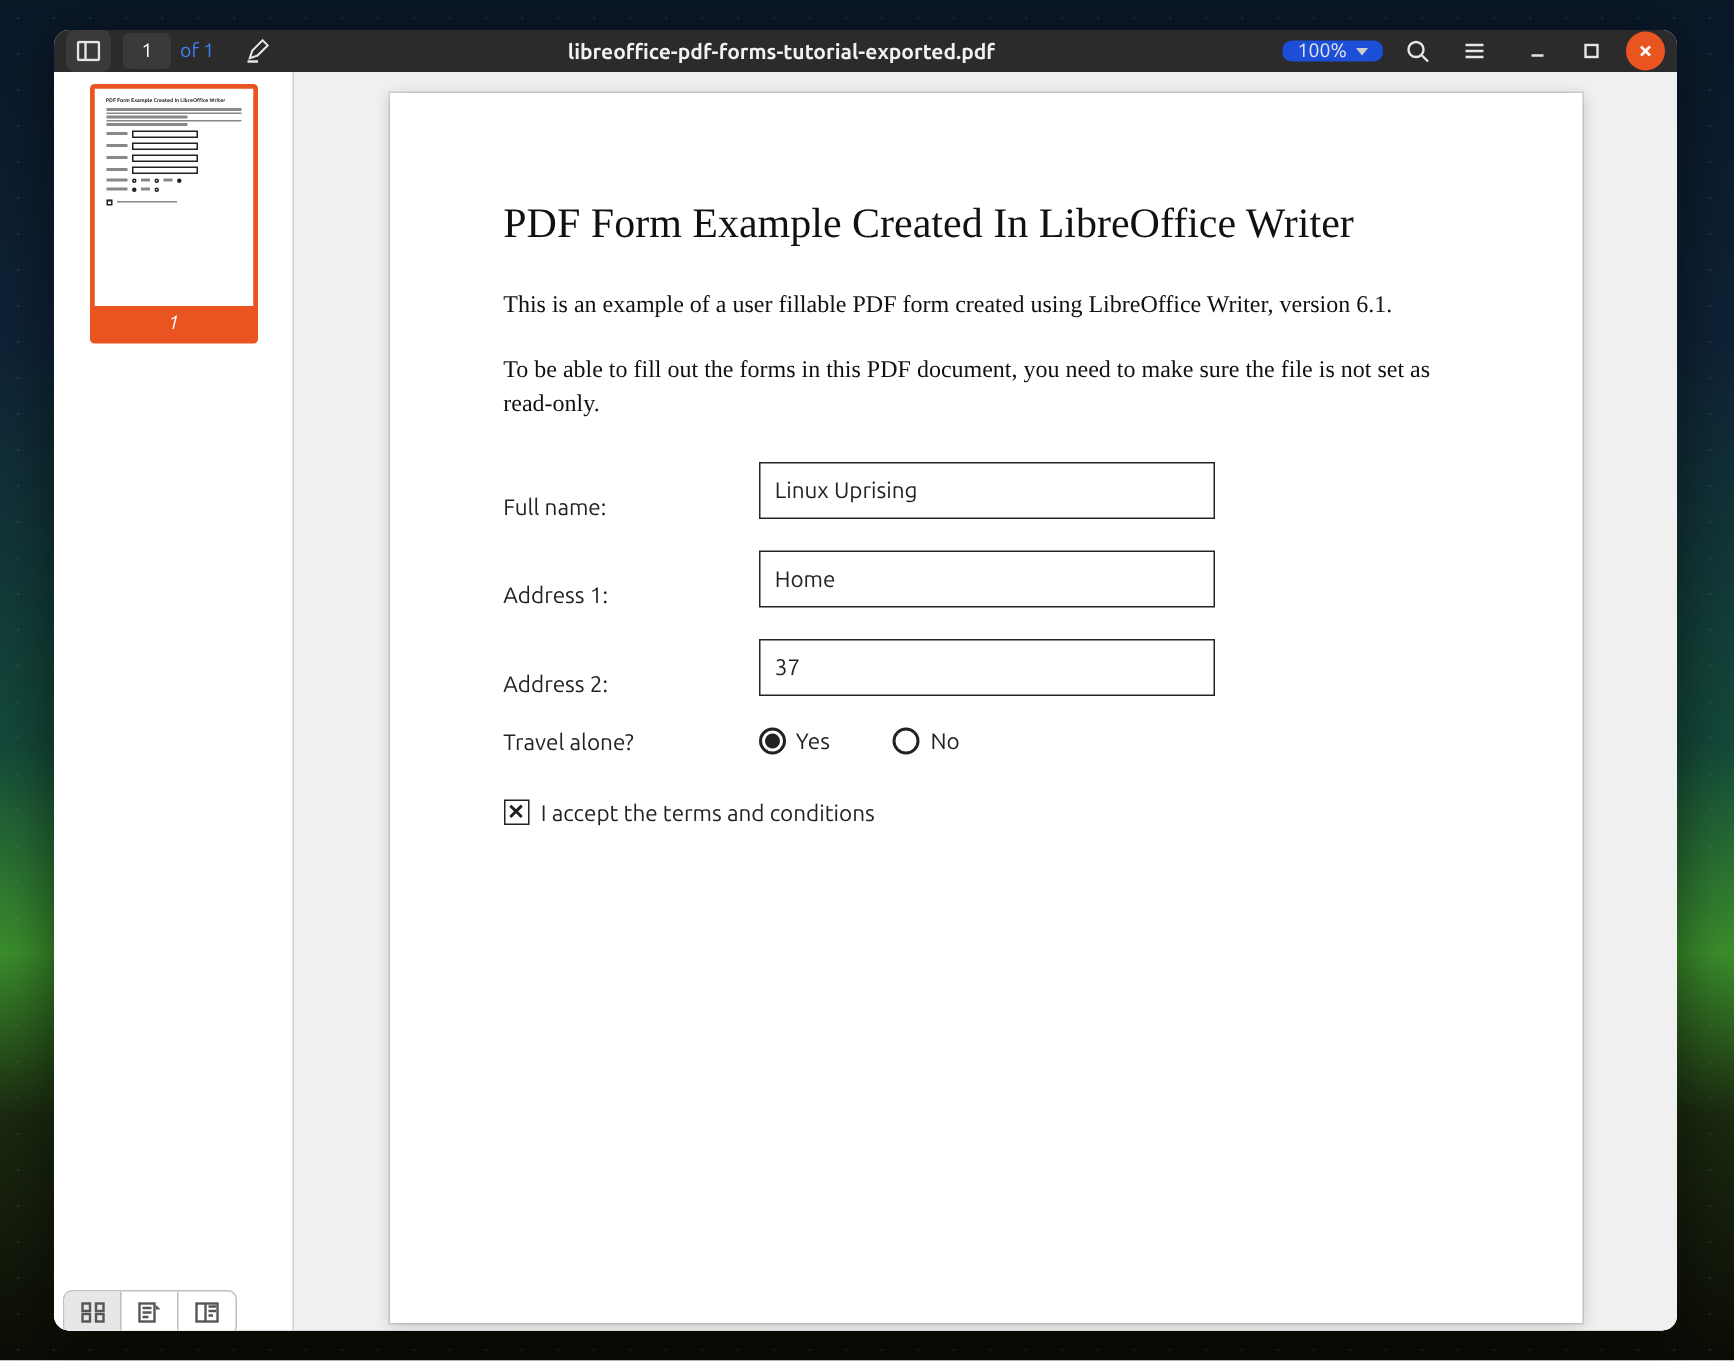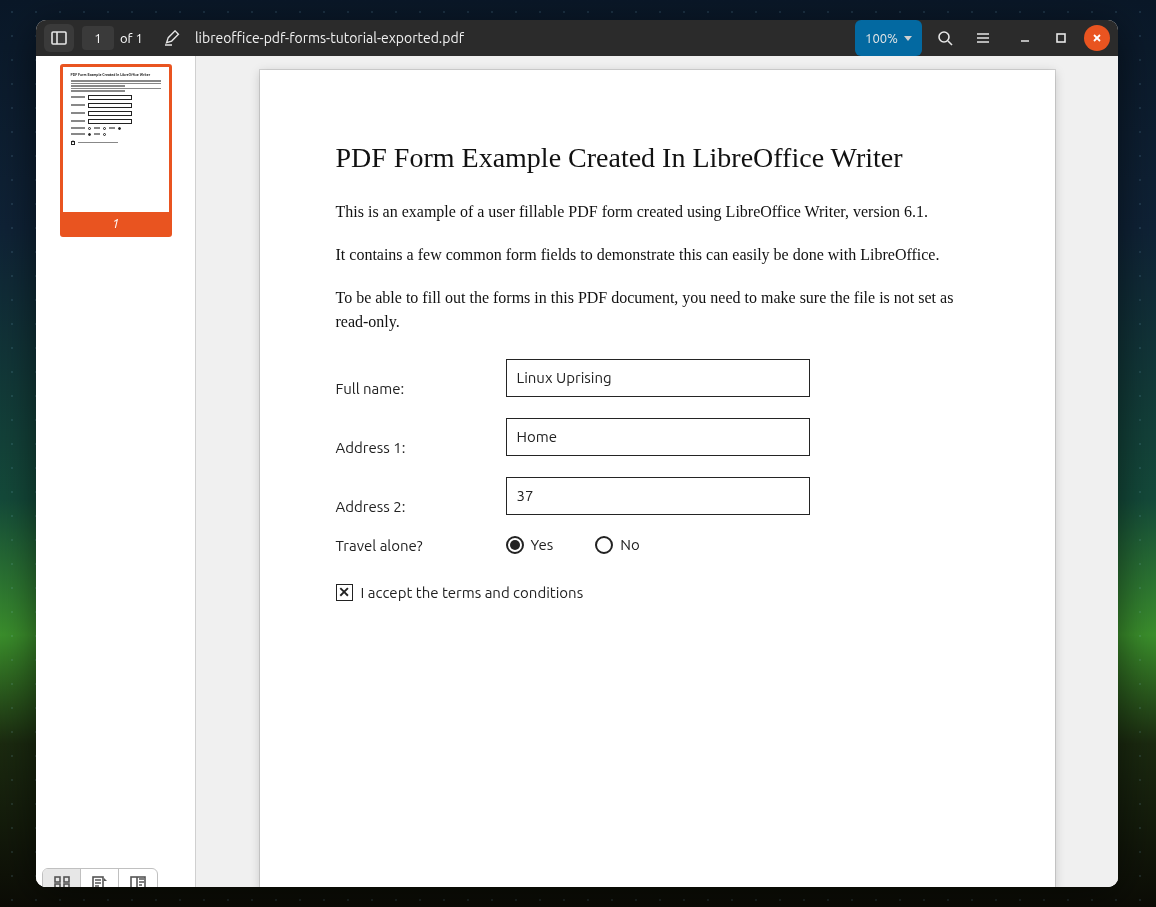--- a/index.html
+++ b/index.html
@@ -37,28 +37,28 @@
   }
   .hbtn.icon { width: 30px; }
   .hbtn.toggled { background: #3a3a3a; }
   .page-box {
     display: flex; align-items: center; gap: 6px;
   }
   .page-current {
     width: 32px; height: 24px; background: #3a3a3a; border-radius: 4px;
     display: flex; align-items: center; justify-content: center; color: #fff;
   }
-  .page-of { color: #ffffff; }
+  .page-of { color: #3b82f6; }
   .title {
-    flex: 1; text-align: left; font-weight: 400; color: #f1f1f1; font-size: 14px;
+    flex: 1; text-align: center; font-weight: 700; color: #f1f1f1; font-size: 14px;
     white-space: nowrap; overflow: hidden;
   }
   .zoom {
     display: flex; align-items: center; gap: 6px;
-    background: #0369a1; height: 36px; padding: 0 10px; border-radius: 6px;
+    background: #1d4ed8; height: 14px; padding: 0 10px; border-radius: 6px;
   }
   .zoom .chev { width: 0; height: 0; border-left: 4px solid transparent; border-right: 4px solid transparent; border-top: 5px solid #cfcfcf; }
   .win-ctrls { display: flex; align-items: center; gap: 10px; margin-left: 6px; }
   .win-btn { width: 26px; height: 26px; border-radius: 50%; display:flex; align-items:center; justify-content:center; }
   .win-btn svg { display:block; }
   .win-close { background: #e95420; }
 
   
   .content { flex: 1; display: flex; background: #f5f5f5; }
 
@@ -275,21 +275,20 @@
                 <path d="M9 3 h5 M9 6 h5 M9 9 h3"></path>
             </svg>
           </div>
         </div>
       </div>
 
       <div class="pagearea">
         <div class="sheet">
           <h1>PDF Form Example Created In LibreOffice Writer</h1>
           <p>This is an example of a user fillable PDF form created using LibreOffice Writer, version 6.1.</p>
-          <p>It contains a few common form fields to demonstrate this can easily be done with LibreOffice.</p>
           <p>To be able to fill out the forms in this PDF document, you need to make sure the file is not set as read-only.</p>
 
           <div class="form-block">
             <div class="frow">
               <div class="flabel">Full name:</div>
               <div class="finput">Linux Uprising</div>
             </div>
             <div class="frow">
               <div class="flabel">Address 1:</div>
               <div class="finput">Home</div>

